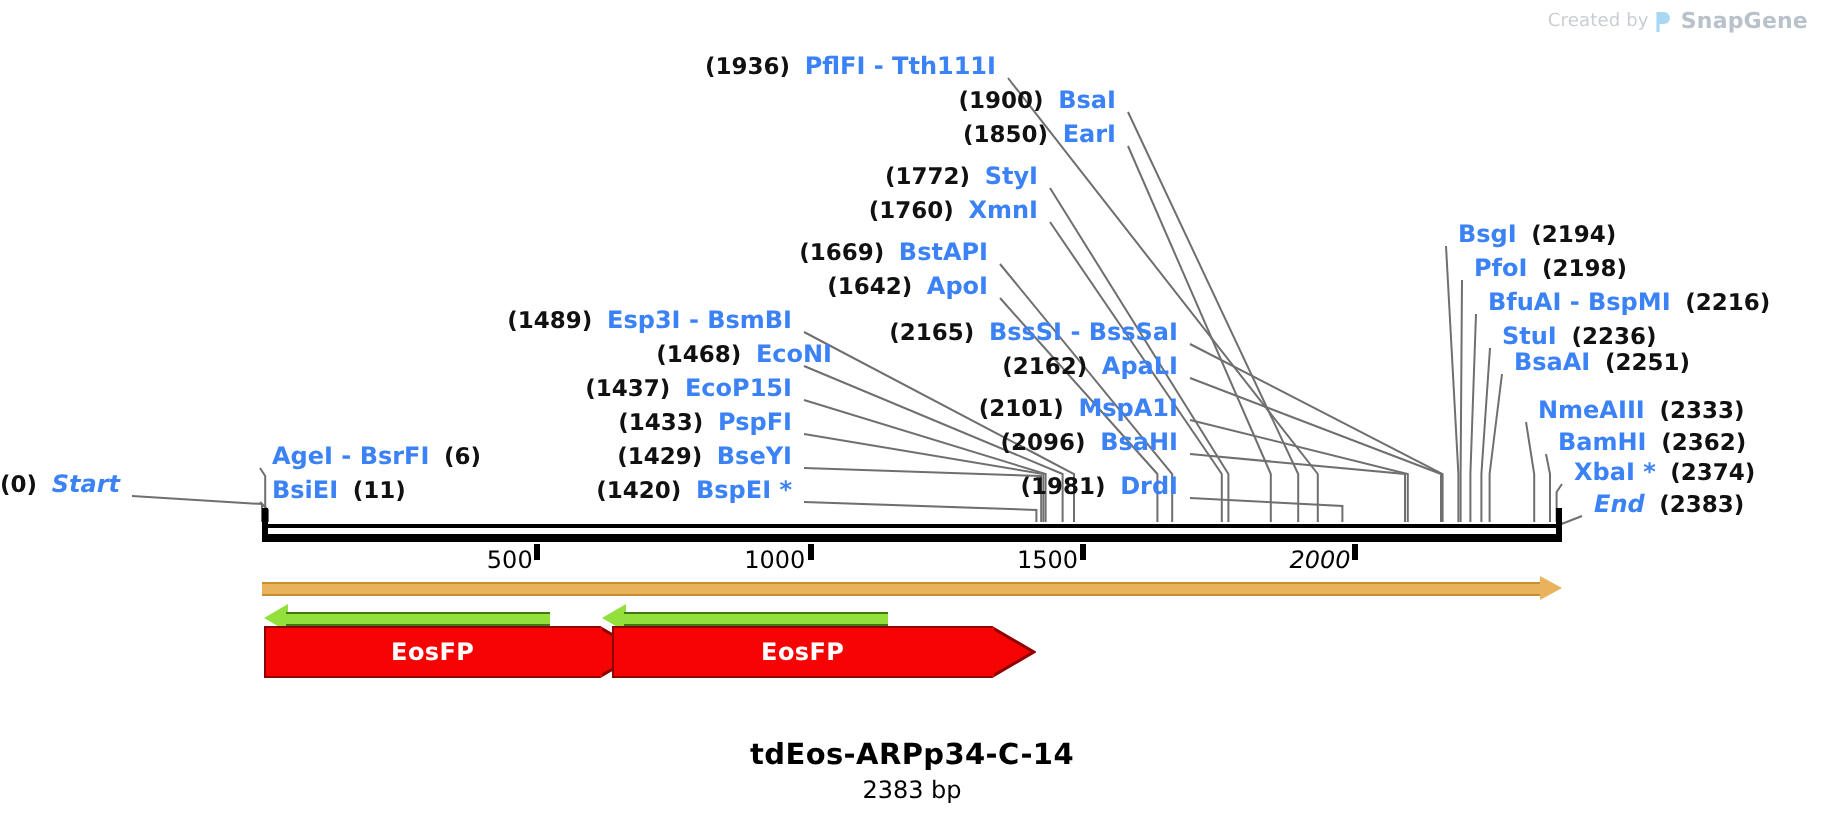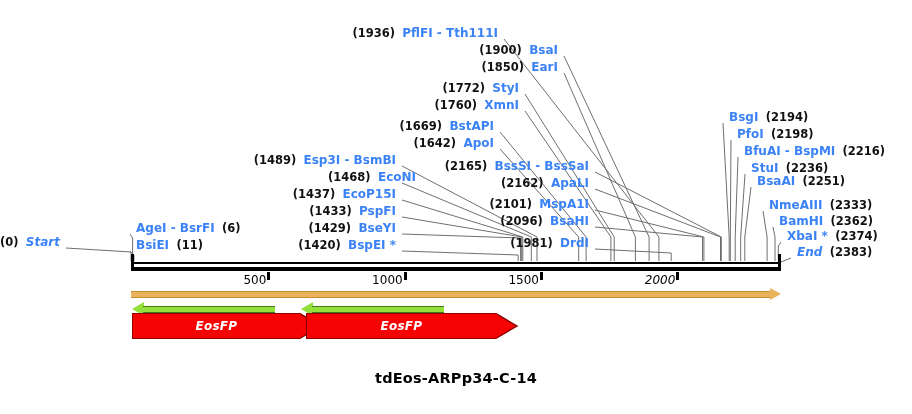--- a/index.html
+++ b/index.html
@@ -153,21 +153,20 @@
     display: flex;
     align-items: center;
     justify-content: center;
   }
   .cds-label {
     color: #ffffff;
     font-size: 12px;
     font-weight: bold;
     letter-spacing: 0.2px;
     white-space: nowrap;
-    font-style: italic;
   }
   .cds-head {
     position: relative;
     width: 22px;
     flex: none;
   }
   .cds-head svg { display: block; }
 
   
   .title-block {
@@ -185,20 +184,28 @@
     font-size: 12px;
     color: #000;
     margin-top: 2px;
   }
 </style>
 </head>
 <body>
 
 <div id="map">
 
+  <div class="watermark">
+    <span>Created by</span>
+    <svg class="wm-logo" width="8" height="12" viewBox="0 0 8 12">
+      <path d="M1 1 h3 a3 3 0 0 1 0 6 h-3 z" fill="#a9d8f5"></path>
+      <path d="M1 1 v10" stroke="#a9d8f5" stroke-width="1.6" fill="none"></path>
+    </svg>
+    <span class="wm-brand">SnapGene</span>
+  </div>
 
   <svg id="leaders">
       <path d="M 66.0 248.0 L 131.0 252.0 L 131.0 261" stroke="#6f6f6f" stroke-width="1" fill="none"></path>
       <path d="M 130.0 234.0 L 132.6 238.0 L 132.6 261" stroke="#6f6f6f" stroke-width="1" fill="none"></path>
       <path d="M 130.0 251.0 L 134.0 255.0 L 134.0 261" stroke="#6f6f6f" stroke-width="1" fill="none"></path>
       <path d="M 402.0 251.0 L 518.2 255.0 L 518.2 261" stroke="#6f6f6f" stroke-width="1" fill="none"></path>
       <path d="M 402.0 234.0 L 520.6 238.0 L 520.6 261" stroke="#6f6f6f" stroke-width="1" fill="none"></path>
       <path d="M 402.0 217.0 L 521.7 237.0 L 521.7 261" stroke="#6f6f6f" stroke-width="1" fill="none"></path>
       <path d="M 402.0 200.0 L 522.8 237.0 L 522.8 261" stroke="#6f6f6f" stroke-width="1" fill="none"></path>
       <path d="M 402.0 183.0 L 531.3 237.0 L 531.3 261" stroke="#6f6f6f" stroke-width="1" fill="none"></path>
@@ -300,15 +307,16 @@
           <svg width="22" height="26" viewBox="0 0 22 26">
             <path d="M0 0.75 L21 13 L0 25.25 Z" fill="#f60404" stroke="#8f0000" stroke-width="1.5" stroke-linejoin="miter"></path>
             <path d="M0 0.75 L0 25.25" stroke="#f60404" stroke-width="2"></path>
           </svg>
         </div>
       </div>
     </div>
 
   <div class="title-block" style="top:370px;">
     <div class="seq-title">tdEos-ARPp34-C-14</div>
+    <div class="seq-size">2383 bp</div>
   </div>
 
 </div>
 
 </body></html>

